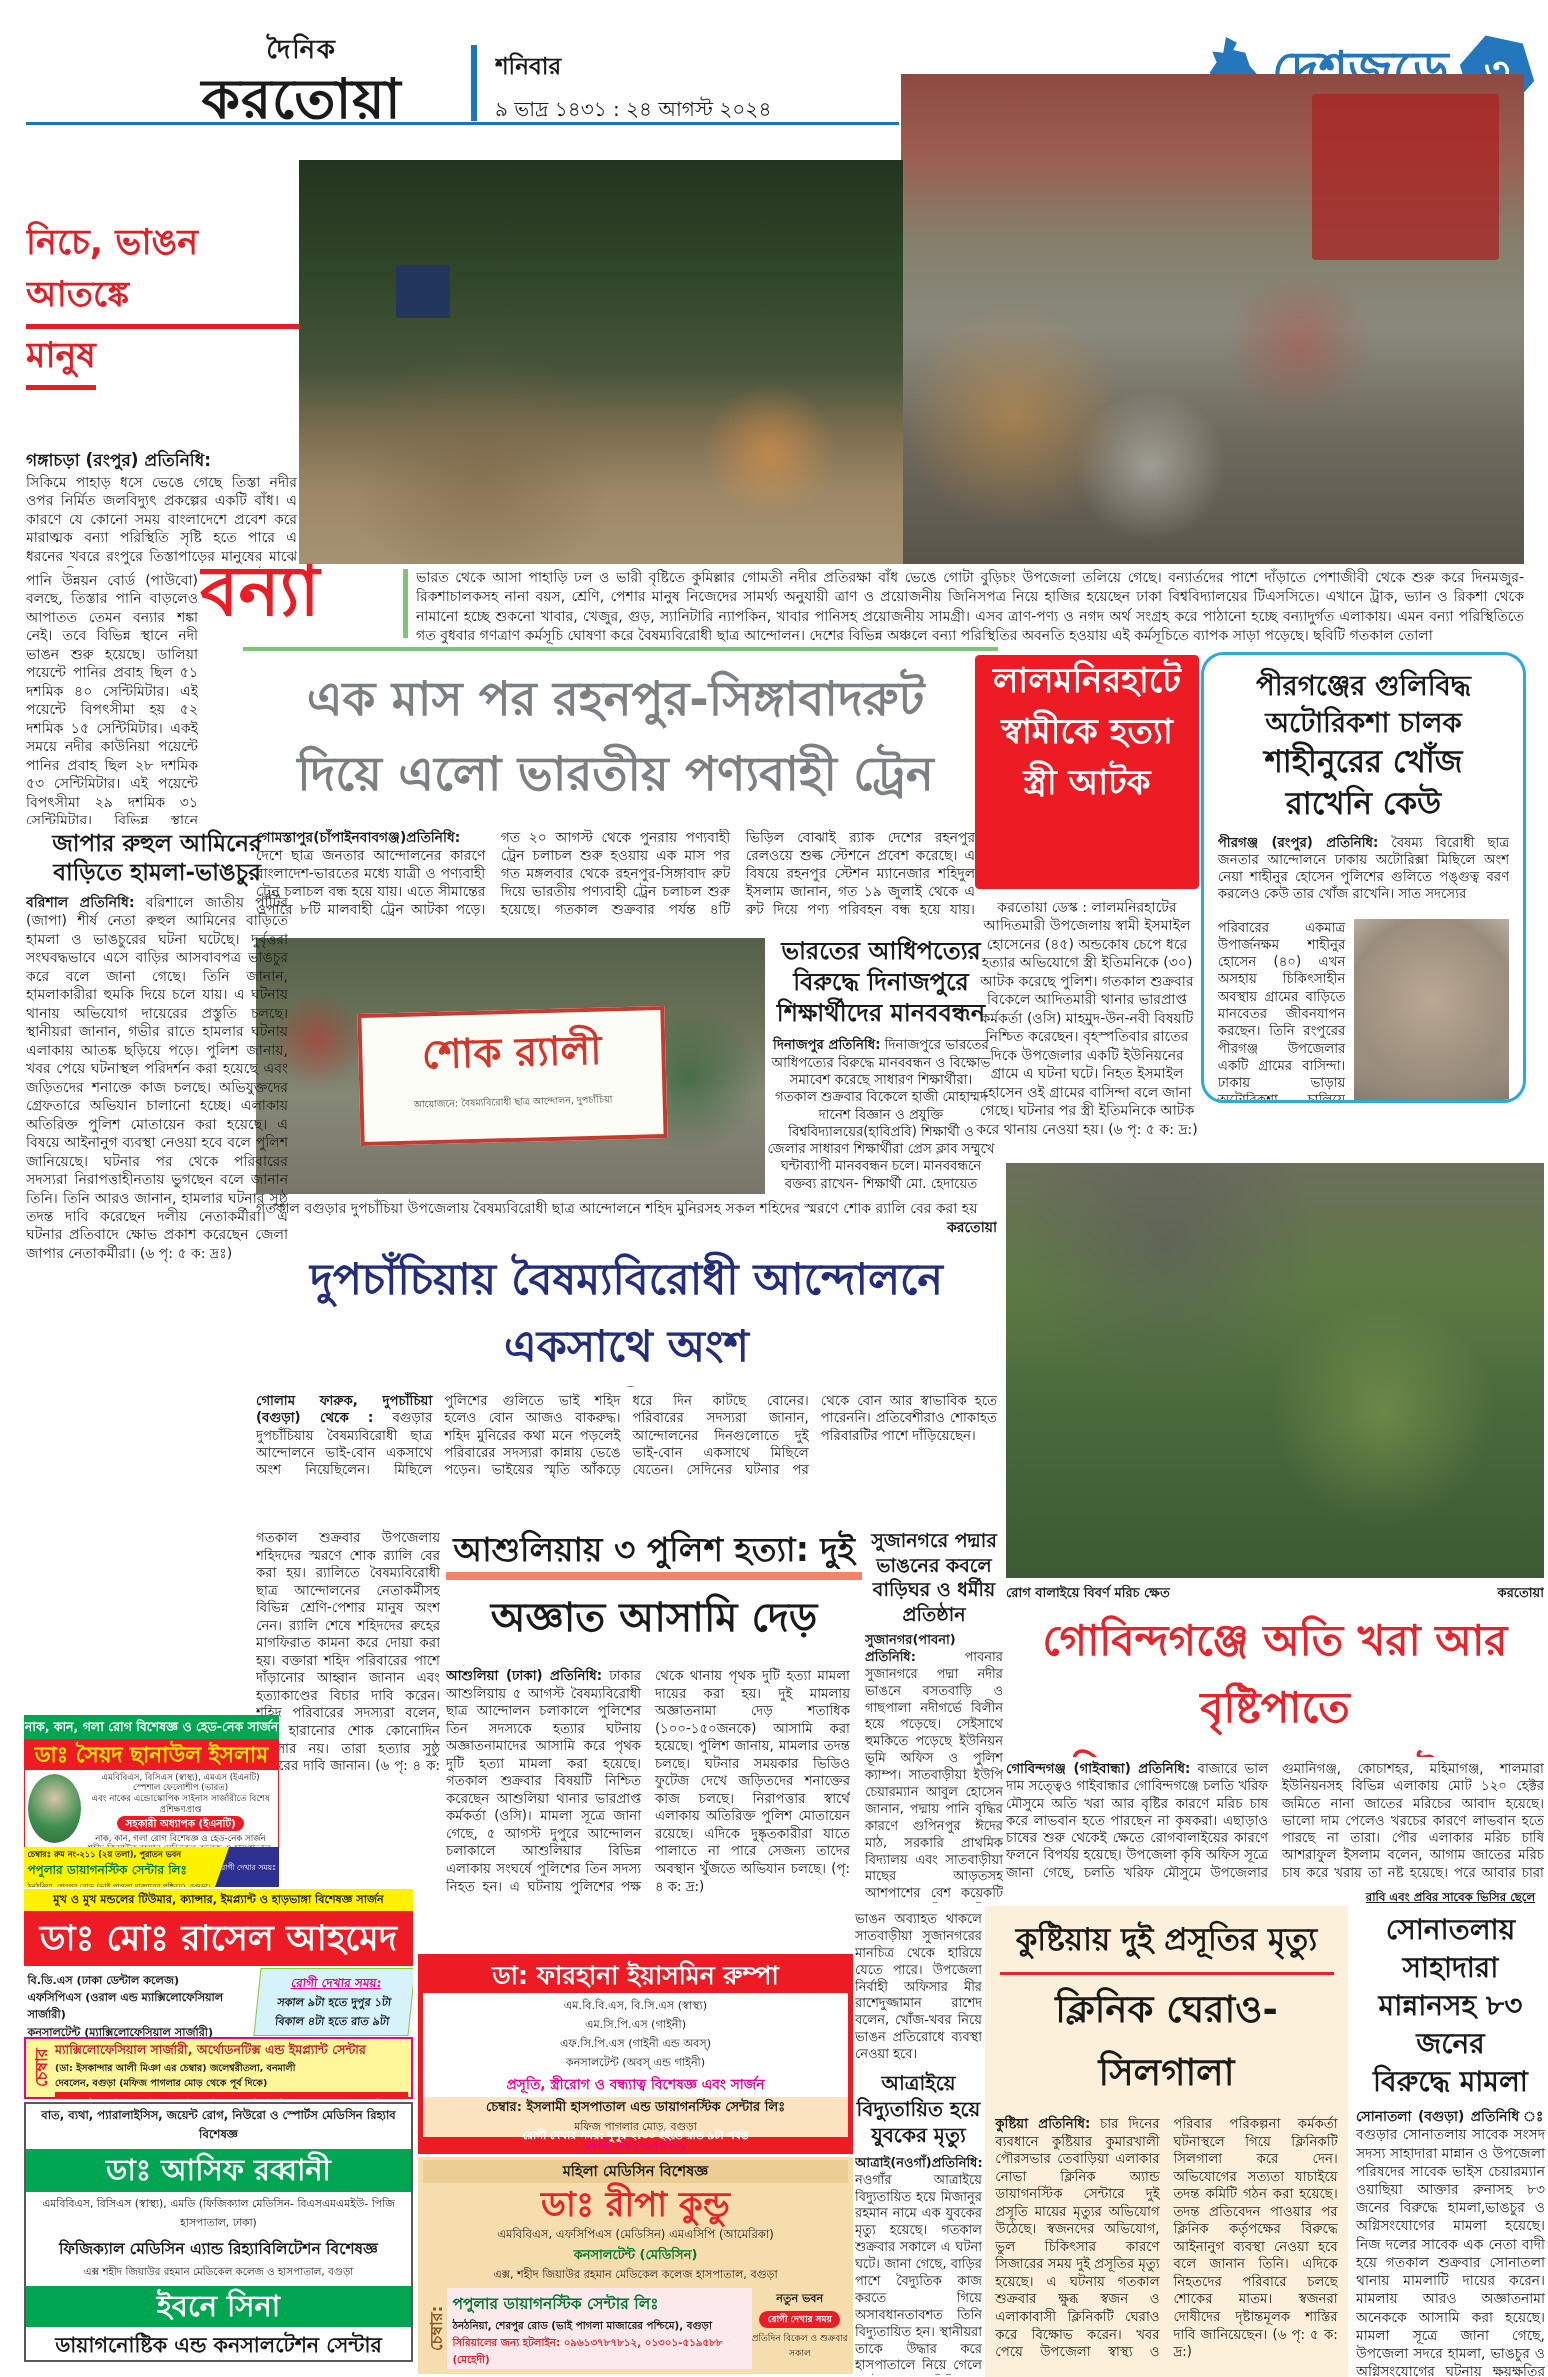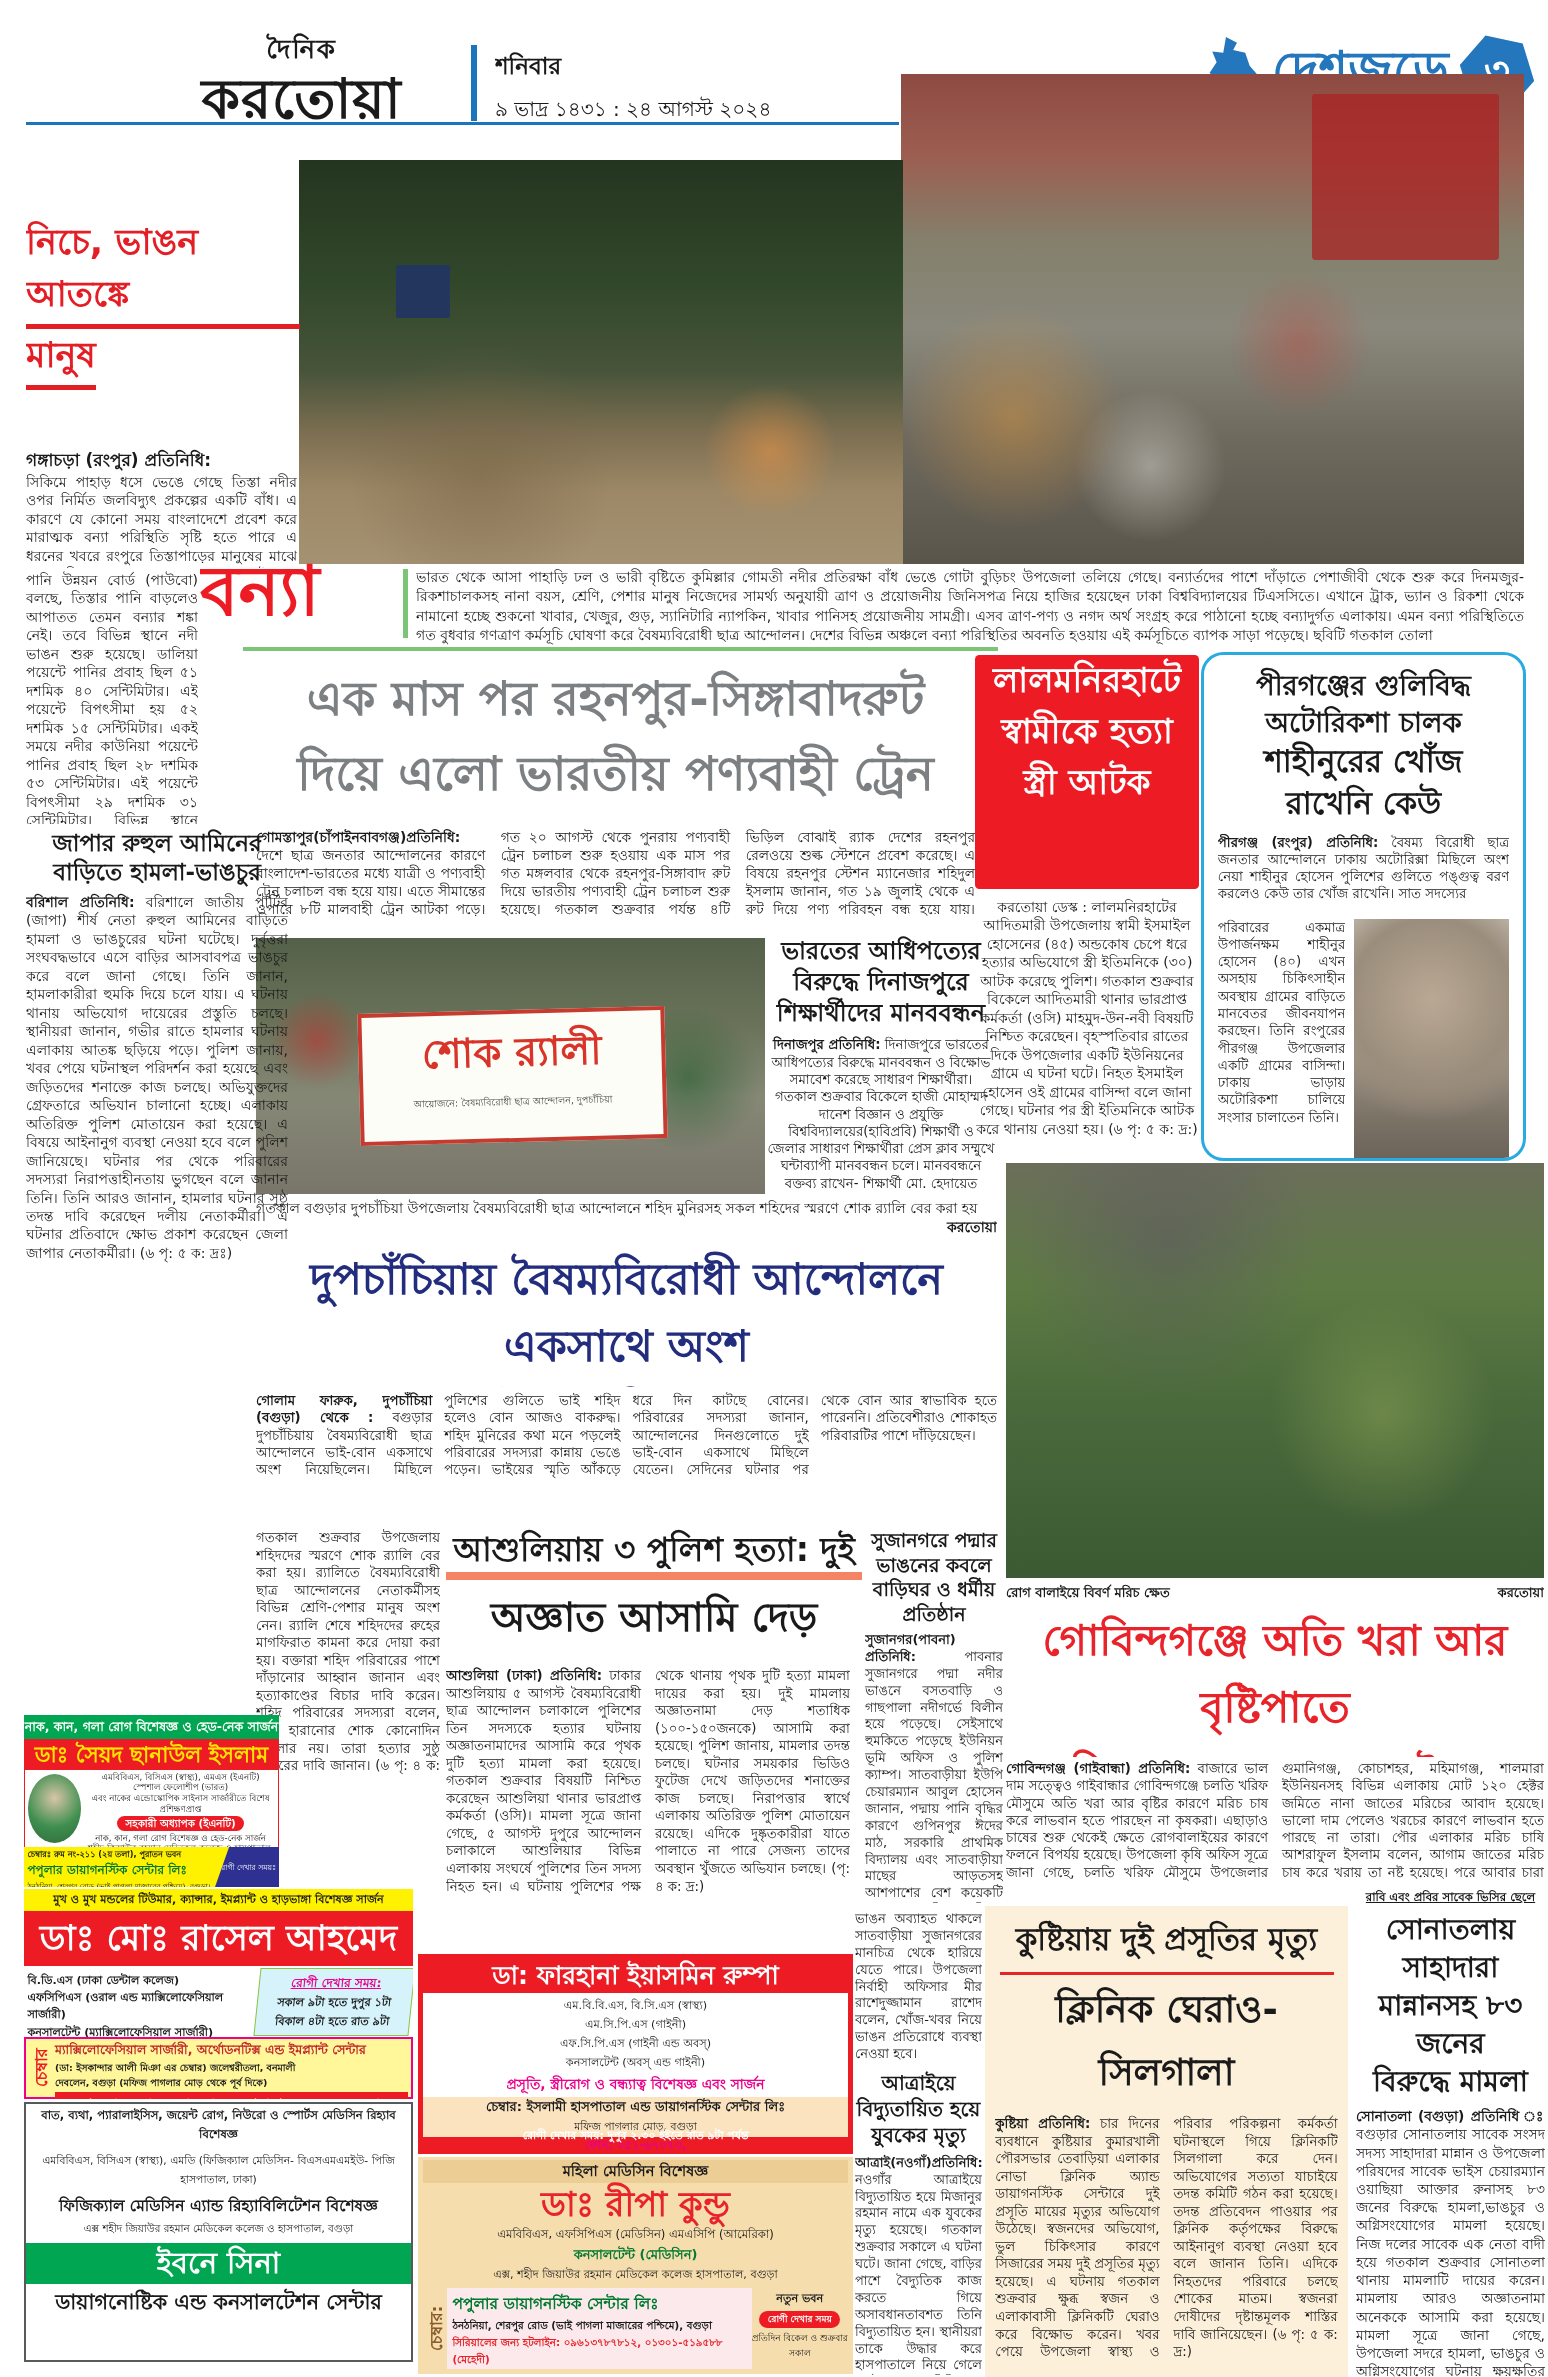--- a/index.html
+++ b/index.html
@@ -88,21 +88,21 @@
   </div>
 </div>
 
 <div class="abs c" style="left:975px;top:655px;width:224px;height:234px;background:#ed1c24;border-radius:4.3px;display:flex;flex-direction:column;justify-content:flex-start;color:#fff;font-weight:bold;font-size:34px;line-height:1.5">
   <div>লালমনিরহাটে</div>
   <div>স্বামীকে হত্যা</div>
   <div>স্ত্রী আটক</div>
 </div>
 <div class="abs c body-txt" style="left:975px;top:898px;width:224px;height:258px">করতোয়া ডেস্ক : লালমনিরহাটের আদিতমারী উপজেলায় স্বামী ইসমাইল হোসেনের (৪৫) অন্ডকোষ চেপে ধরে হত্যার অভিযোগে স্ত্রী ইতিমনিকে (৩০) আটক করেছে পুলিশ। গতকাল শুক্রবার বিকেলে আদিতমারী থানার ভারপ্রাপ্ত কর্মকর্তা (ওসি) মাহমুদ-উন-নবী বিষয়টি নিশ্চিত করেছেন। বৃহস্পতিবার রাতের দিকে উপজেলার একটি ইউনিয়নের গ্রামে এ ঘটনা ঘটে। নিহত ইসমাইল হোসেন ওই গ্রামের বাসিন্দা বলে জানা গেছে। ঘটনার পর স্ত্রী ইতিমনিকে আটক করে থানায় নেওয়া হয়। (৬ পৃ: ৫ ক: দ্র:)</div>
 
-<div class="abs" style="left:1201px;top:652px;width:325px;height:509px;border:3.4px solid #29abe2;border-radius:22.4px;padding:12px 13.8px;box-sizing:border-box">
+<div class="abs" style="left:1201px;top:652px;width:325px;height:451px;border:3.4px solid #29abe2;border-radius:22.4px;padding:12px 13.8px;box-sizing:border-box">
   <div class="c" style="font-weight:bold;line-height:1.35">
     <div style="font-size:27.5px">পীরগঞ্জের গুলিবিদ্ধ অটোরিকশা চালক</div>
     <div style="font-size:31px">শাহীনুরের খোঁজ রাখেনি কেউ</div>
   </div>
   <div class="j sm" style="margin-top:8.6px;height:74px;overflow:hidden">
     <b class="byl">পীরগঞ্জ (রংপুর) প্রতিনিধি:</b>
     <span>বৈষম্য বিরোধী ছ‍াত্র জনতার আন্দোলনে ঢাকায় অটোরিক্সা মিছিলে অংশ নেয়া শাহীনুর হোসেন পুলিশের গুলিতে পঙ্গুত্ব বরণ করলেও কেউ তার খোঁজ রাখেনি। সাত সদস্যের</span>
   </div>
   <div style="display:flex;gap:8.6px;margin-top:11px">
     <div class="j sm" style="width:129px;height:268px;overflow:hidden">পরিবারের একমাত্র উপার্জনক্ষম শাহীনুর হোসেন (৪০) এখন অসহায় চিকিৎসাহীন অবস্থায় গ্রামের বাড়িতে মানবেতর জীবনযাপন করছেন। তিনি রংপুরের পীরগঞ্জ উপজেলার একটি গ্রামের বাসিন্দা। ঢাকায় ভাড়ায় অটোরিকশা চালিয়ে সংসার চালাতেন তিনি।</div>
@@ -248,20 +248,21 @@
     <div class="vlabel abs" style="left:1.7px;top:0;height:57px;width:22.4px;color:#ed1c24;font-size:16.3px">চেম্বার</div>
     <div style="font-size:12.5px;font-weight:bold;color:#c1272d">ম্যাক্সিলোফেসিয়াল সার্জারী, অর্থোডনটিক্স এন্ড ইমপ্ল্যান্ট সেন্টার</div>
     <div style="font-size:9.5px;font-weight:bold">(ডা: ইসকান্দার আলী মিঞা এর চেম্বার) জলেশ্বরীতলা, বনমালী</div>
     <div style="font-size:9.5px;font-weight:bold">দেবলেন, বগুড়া (মফিজ পাগলার মোড় থেকে পূর্ব দিকে)</div>
     <div class="c" style="background:#ed1c24;color:#fff200;font-size:15.5px;font-weight:bold;letter-spacing:2.6px;margin-top:0.9px">০১৭২৫-২০০২৫৯, ০১৯১৮-০৫৭৫৬৯</div>
   </div>
 </div>
 
 <div class="abs" style="left:24px;top:2102px;width:389px;height:260px;border:2.6px solid #58595b;box-sizing:border-box;background:#fff">
   <div class="c b" style="font-size:11.6px;padding:3.4px 1.7px">বাত, ব্যথা, প্যারালাইসিস, জয়েন্ট রোগ, নিউরো ও স্পোর্টস মেডিসিন রিহ্যাব বিশেষজ্ঞ</div>
+  <div class="c b" style="background:#00a651;color:#fff;font-size:29px;height:43px;line-height:43px">ডাঃ আসিফ রব্বানী</div>
   <div class="c" style="font-size:10.8px;padding:3.4px 1.7px">এমবিবিএস, বিসিএস (স্বাস্থ্য), এমডি (ফিজিক্যাল মেডিসিন- বিএসএমএমইউ- পিজি হাসপাতাল, ঢাকা)</div>
   <div class="c b" style="font-size:15.5px">ফিজিক্যাল মেডিসিন এ্যান্ড রিহ্যাবিলিটেশন বিশেষজ্ঞ</div>
   <div class="c" style="font-size:10.3px;padding:1.7px">এক্স শহীদ জিয়াউর রহমান মেডিকেল কলেজ ও হাসপাতাল, বগুড়া</div>
   <div class="c b" style="background:#00a651;color:#fff;font-size:29px;height:41px;line-height:41px;margin-top:2.6px">ইবনে সিনা</div>
   <div class="c b" style="font-size:20.6px;margin-top:3.4px">ডায়াগনোষ্টিক এন্ড কনসালটেশন সেন্টার</div>
 
 </div>
 
 <div class="abs" style="left:418px;top:1954px;width:435px;height:200px;background:#ed1c24;padding:5.2px;box-sizing:border-box">
   <div class="c b" style="color:#fff;font-size:25px;height:34px;line-height:34px">ডা: ফারহানা ইয়াসমিন রুম্পা</div>

